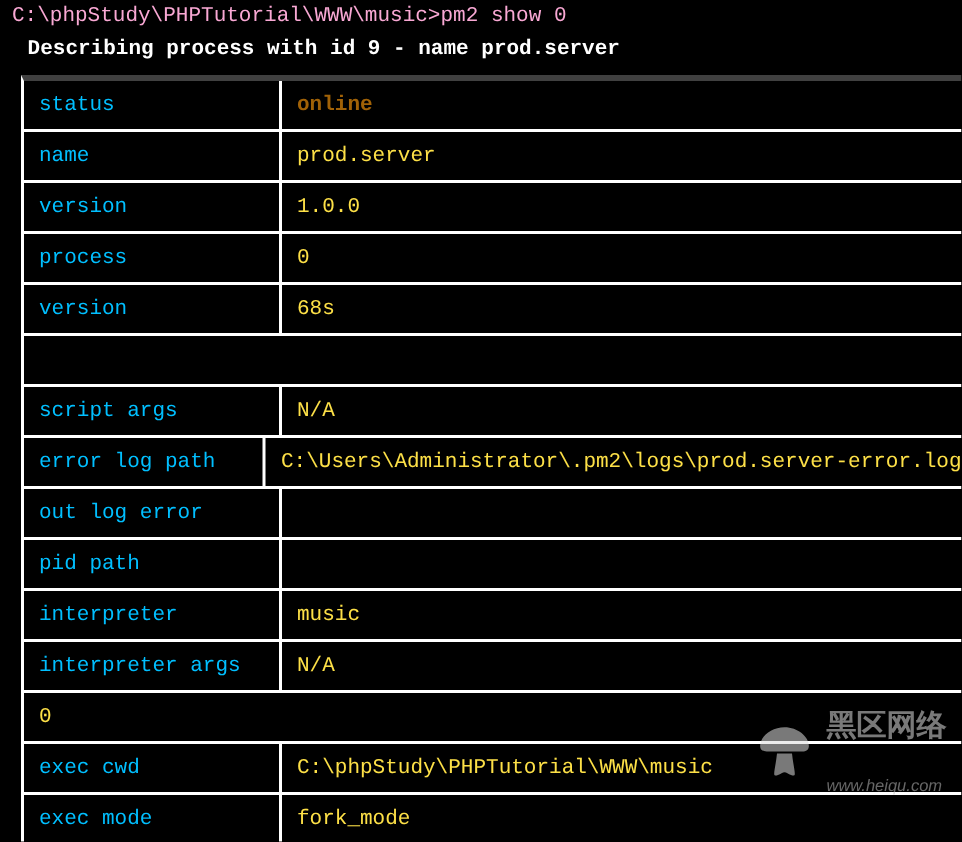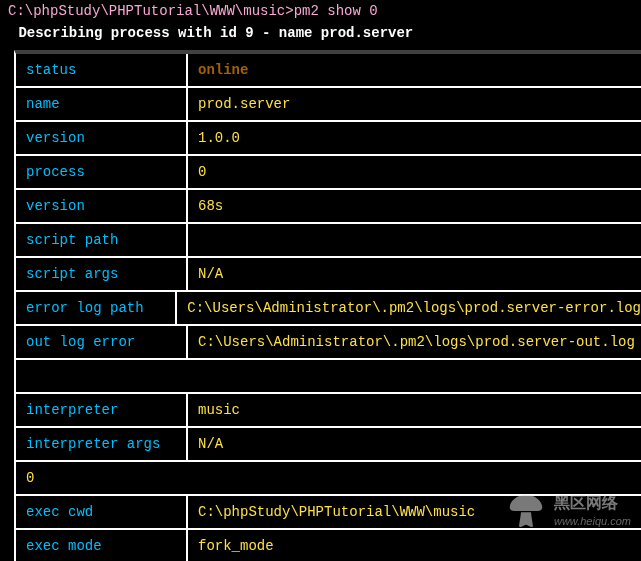--- a/index.html
+++ b/index.html
@@ -66,29 +66,30 @@
     height: 40px;
     margin-right: 8px;
     fill: #ddd;
   }
   .watermark .wm-text {
     display: flex;
     flex-direction: column;
   }
   .watermark .wm-cn {
     font-family: "Microsoft YaHei", sans-serif;
-    font-size: 16px;
+    font-size: 20px;
     font-weight: bold;
     color: #ddd;
   }
   .watermark .wm-url {
     font-family: sans-serif;
     font-size: 11px;
     font-style: italic;
     color: #bbb;
+    margin-top: 20px;
   }
 </style>
 </head>
 <body>
 
 <div class="prompt">C:\phpStudy\PHPTutorial\WWW\music&gt;pm2 show 0</div>
 <div class="desc"> Describing process with id 9 - name prod.server</div>
 
 <div class="table" id="tbl">
     <div class="row">
@@ -105,35 +106,34 @@
     </div>
     <div class="row">
       <div class="cell-key">process</div>
       <div class="cell-val">0</div>
     </div>
     <div class="row">
       <div class="cell-key">version</div>
       <div class="cell-val">68s</div>
     </div>
     <div class="row">
-      <div class="cell-key">script path</div>
     </div>
     <div class="row">
       <div class="cell-key">script args</div>
       <div class="cell-val">N/A</div>
     </div>
     <div class="row">
       <div class="cell-key">error log path</div>
       <div class="cell-val">C:\Users\Administrator\.pm2\logs\prod.server-error.log</div>
     </div>
     <div class="row">
       <div class="cell-key">out log error</div>
-      <div class="cell-val">C:\Users\Administrator\.pm2\logs\prod.server-out.log</div>
     </div>
     <div class="row">
+      <div class="cell-key">pid path</div>
     </div>
     <div class="row">
       <div class="cell-key">interpreter</div>
       <div class="cell-val">music</div>
     </div>
     <div class="row">
       <div class="cell-key">interpreter args</div>
       <div class="cell-val">N/A</div>
     </div>
     <div class="row">

